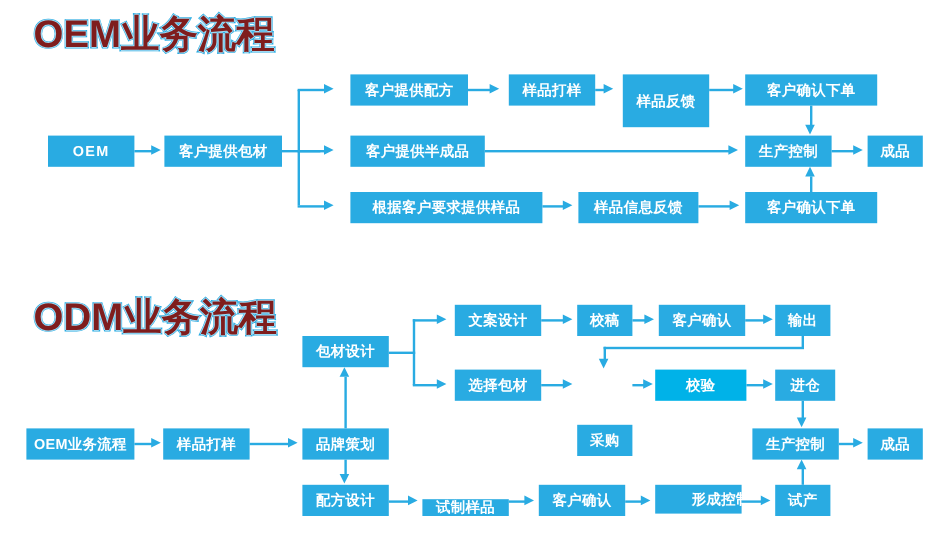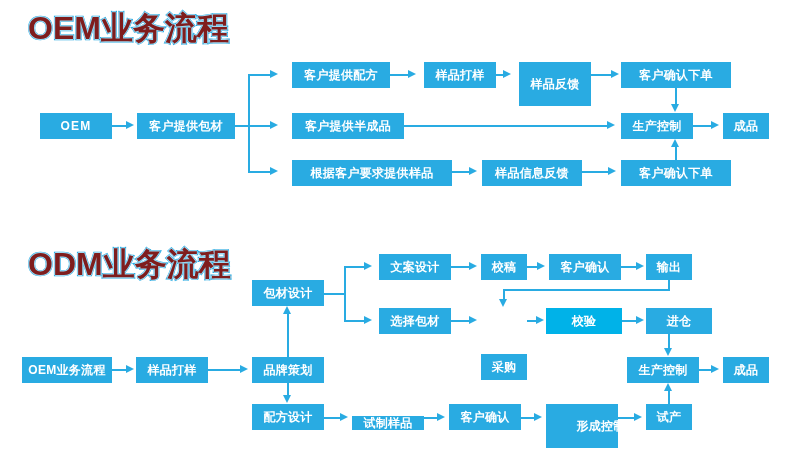--- a/index.html
+++ b/index.html
@@ -154,27 +154,27 @@
   <div class="node" style="left:136px; top:357px; width:72px;  height:26px;">样品打样</div>
   <div class="node" style="left:252px; top:357px; width:72px;  height:26px;">品牌策划</div>
   <div class="node" style="left:252px; top:280px; width:72px;  height:26px;">包材设计</div>
   <div class="node" style="left:379px; top:254px; width:72px;  height:26px;">文案设计</div>
   <div class="node" style="left:481px; top:254px; width:46px;  height:26px;">校稿</div>
   <div class="node" style="left:549px; top:254px; width:72px;  height:26px;">客户确认</div>
   <div class="node" style="left:646px; top:254px; width:46px;  height:26px;">输出</div>
   <div class="node" style="left:379px; top:308px; width:72px;  height:26px;">选择包材</div>
   <div class="node" style="left:481px; top:308px; width:46px;  height:26px;margin-top:46px;">采购</div>
   <div class="node alt" style="left:546px; top:308px; width:76px;  height:26px;">校验</div>
-  <div class="node" style="left:646px; top:308px; width:66px;  height:26px;">进仓</div>
+  <div class="node" style="left:646px; top:308px; width:50px;  height:26px;">进仓</div>
   <div class="node" style="left:627px; top:357px; width:72px;  height:26px;">生产控制</div>
   <div class="node" style="left:723px; top:357px; width:46px;  height:26px;">成品</div>
   <div class="node" style="left:252px; top:404px; width:72px;  height:26px;">配方设计</div>
   <div class="node" style="left:352px; top:416px; width:72px;  height:14px;">试制样品</div>
   <div class="node" style="left:449px; top:404px; width:72px;  height:26px;">客户确认</div>
-  <div class="node" style="left:546px; top:404px; width:72px;  height:44px;padding-left:38px;">形成控制</div>
+  <div class="node" style="left:546px; top:404px; width:72px;  height:24px;padding-left:38px;">形成控制</div>
   <div class="node" style="left:646px; top:404px; width:46px;  height:26px;">试产</div>
 
   <div class="ln h" style="left:112px; top:369px; width:16px;"></div>
   <div class="arrow right" style="left:126px; top:365px;"></div>
 
   <div class="ln h" style="left:208px; top:369px; width:34px;"></div>
   <div class="arrow right" style="left:240px; top:365px;"></div>
 
   <div class="ln v" style="left:287px; top:314px; height:43px;"></div>
   <div class="arrow up" style="left:283px; top:306px;"></div>

